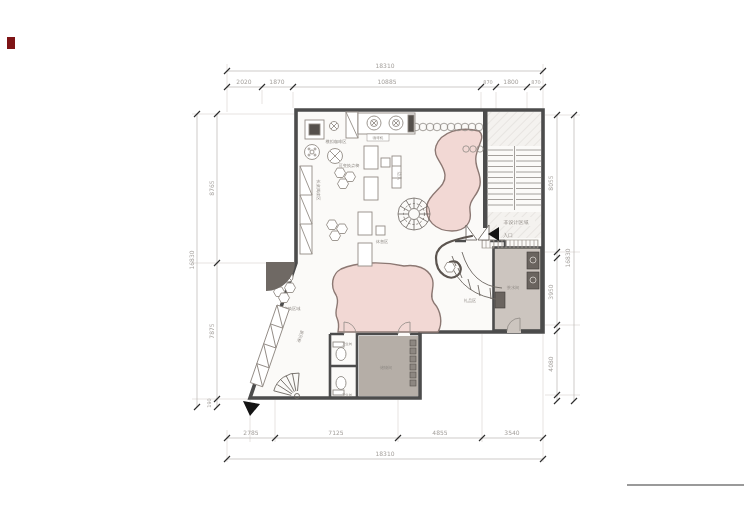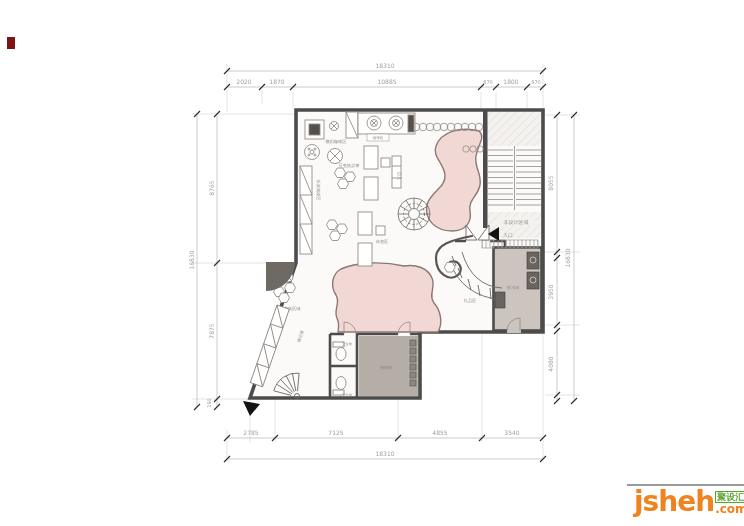--- a/index.html
+++ b/index.html
@@ -281,21 +281,14 @@
                M291.2,395.4 L273.8,390.8 M291.9,393.9 L277.3,384.6 M292.9,392.6 L280.6,379.5
                M294.3,391.7 L286.1,375.6 M295.9,391.1 L292.4,373.4 M297.5,391 L299.1,373.1"></path>
       <circle cx="297" cy="396" r="2.5"></circle>
     </g>
 
     <polygon points="243,401 260,404 250,416" fill="#141414"></polygon>
   </svg>
 
   
   <div class="logo-rule"></div>
-  <div class="logo">
-    <span class="brand" style="color:#f0831e;">jsheh</span>
-    <span class="logo-right">
-      <span class="badge" style="color:#5aa42c;border-color:#5aa42c;">聚设汇</span>
-      <span class="tld" style="color:#f0831e;">.com</span>
-    </span>
-  </div>
 
 </div>
 
 </body></html>

